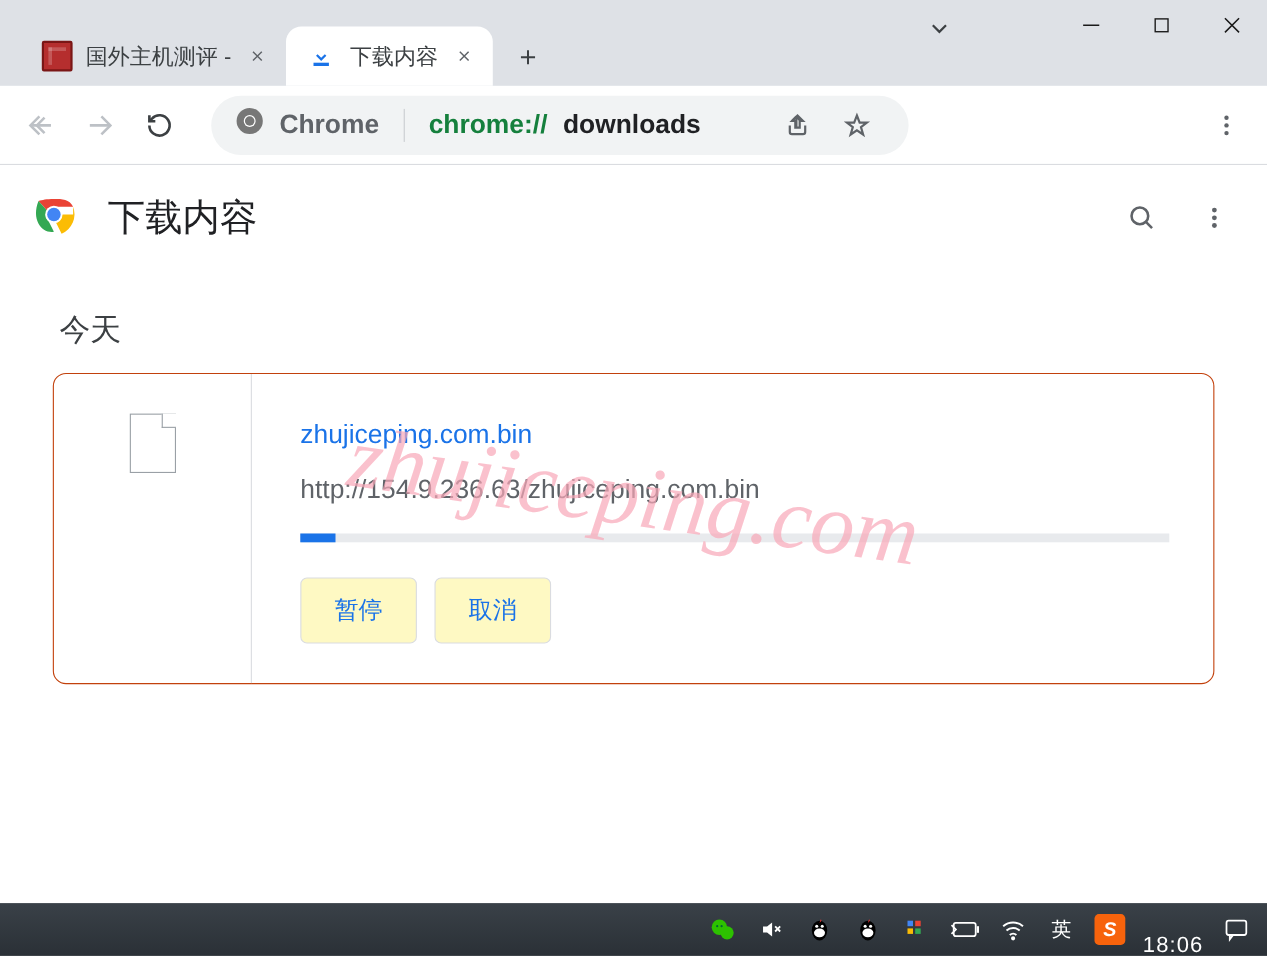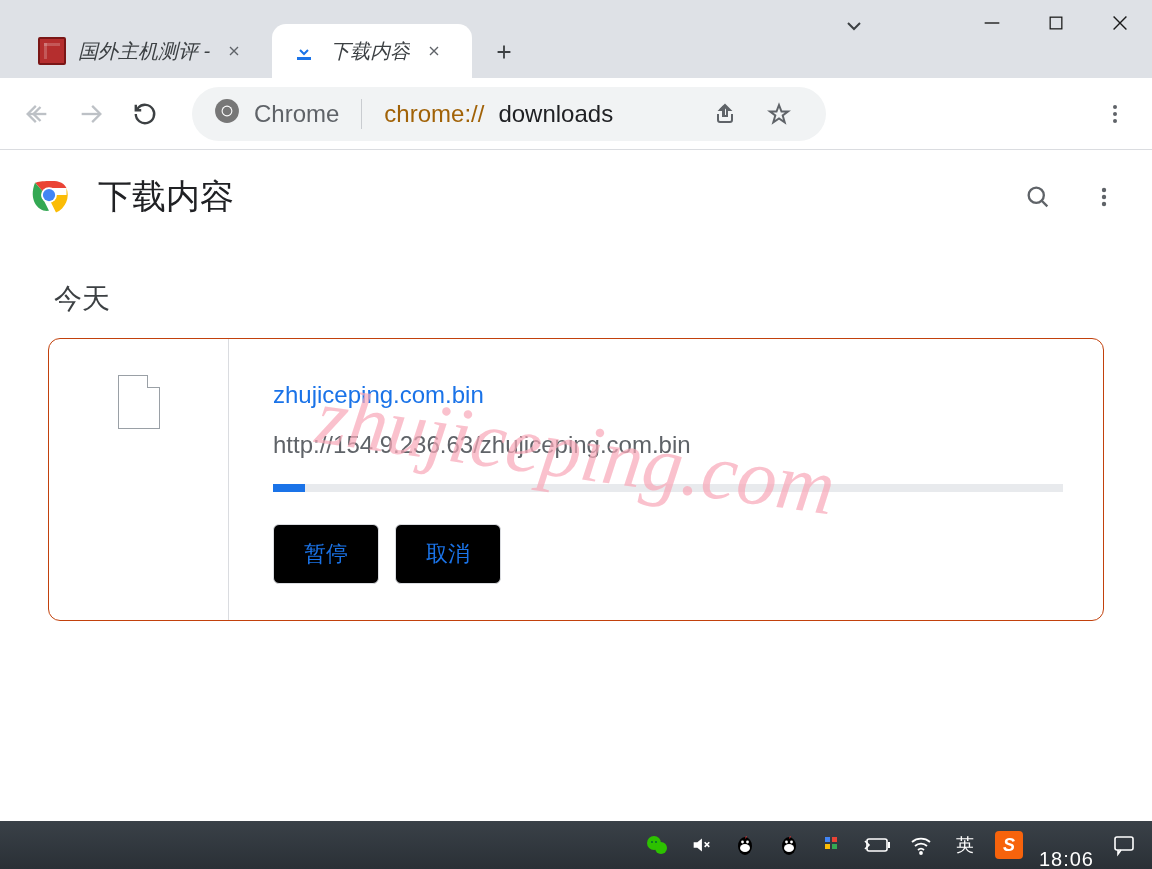--- a/index.html
+++ b/index.html
@@ -23,27 +23,26 @@
     .tabs-row {
       display: flex;
       align-items: flex-end;
       height: 54px;
       padding-left: 20px;
     }
     .tab {
       display: flex;
       align-items: center;
       height: 54px;
-      padding: 0 26px 0 18px;
+      padding: 0 14px 0 18px;
       font-size: 20px;
       color: #3c4043;
       gap: 12px;
       position: relative;
       cursor: pointer;
-      font-style: italic;
     }
     .tab.inactive { border-radius: 14px 14px 0 0; }
     .tab.active {
       background: #fff;
       border-radius: 14px 14px 0 0;
     }
     .tab .favicon { width: 28px; height: 28px; display:flex; align-items:center; justify-content:center; }
     .tab .title { max-width: 180px; white-space: nowrap; overflow: hidden; }
     .tab .close {
       width: 24px; height: 24px;
@@ -63,40 +62,41 @@
 
     
     .toolbar {
       height: 72px;
       background:#fff;
       border-bottom:1px solid #dadce0;
       display:flex;
       align-items:center;
       padding: 0 12px;
       gap: 4px;
+      font-weight: bold;
     }
     .tool-btn { width:50px; height:50px; display:flex; align-items:center; justify-content:center; border-radius:50%; color:#5f6368; cursor:pointer; }
     .tool-btn.disabled { color:#bdc1c6; cursor:default; }
     .omnibox {
       flex: 0 0 634px;
       height: 54px;
       margin-left: 18px;
       background:#f1f3f4;
       border-radius: 27px;
       display:flex;
       align-items:center;
       padding:0 22px;
       gap:14px;
       font-size:24px;
       color:#202124;
     }
     .omnibox .chrome-logo-gray { width:26px; height:26px; }
     .omnibox .scheme-label { color:#5f6368; }
     .omnibox .divider { width:1px; height:30px; background:#c9ccd0; margin:0 8px; }
-    .omnibox .url-gray { color:#a16207; }
+    .omnibox .url-gray { color:#15803d; }
     .omnibox .url-dark { color:#202124; }
     .omnibox-actions { display:flex; gap:4px; margin-left:auto; }
     .kebab-btn { margin-left:auto; width:50px; height:50px; display:flex; align-items:center; justify-content:center; border-radius:50%; color:#5f6368; cursor:pointer; }
 
     
     .page {
       position:relative;
       height: calc(100% - 78px - 72px - 48px);
       background:#fff;
       overflow:hidden;
@@ -144,21 +144,21 @@
     .card-right { flex:1; padding: 42px 40px 36px 44px; }
     .filename { color:#1a73e8; font-size:24px; margin-bottom:22px; cursor:pointer; display:inline-block; }
     .fileurl { color:#5f6368; font-size:24px; margin-bottom:25px; word-break:break-all; }
     .progress-text { color:#3c4043; font-size:24px; margin-bottom:26px; }
     .progress-bar { height:8px; background:#e8eaed; margin-bottom:32px; }
     .progress-fill { height:100%; background:#1a73e8; width:4%; }
     .card-buttons { display:flex; gap:16px; }
     .card-btn {
       border:1px solid #dadce0;
       color:#1a73e8;
-      background:#000000;
+      background:#fef9c3;
       font-size:22px;
       padding:14px 30px;
       border-radius:6px;
       cursor:pointer;
     }
 
     
     .taskbar {
       position:absolute;
       bottom:0; left:0; right:0;

